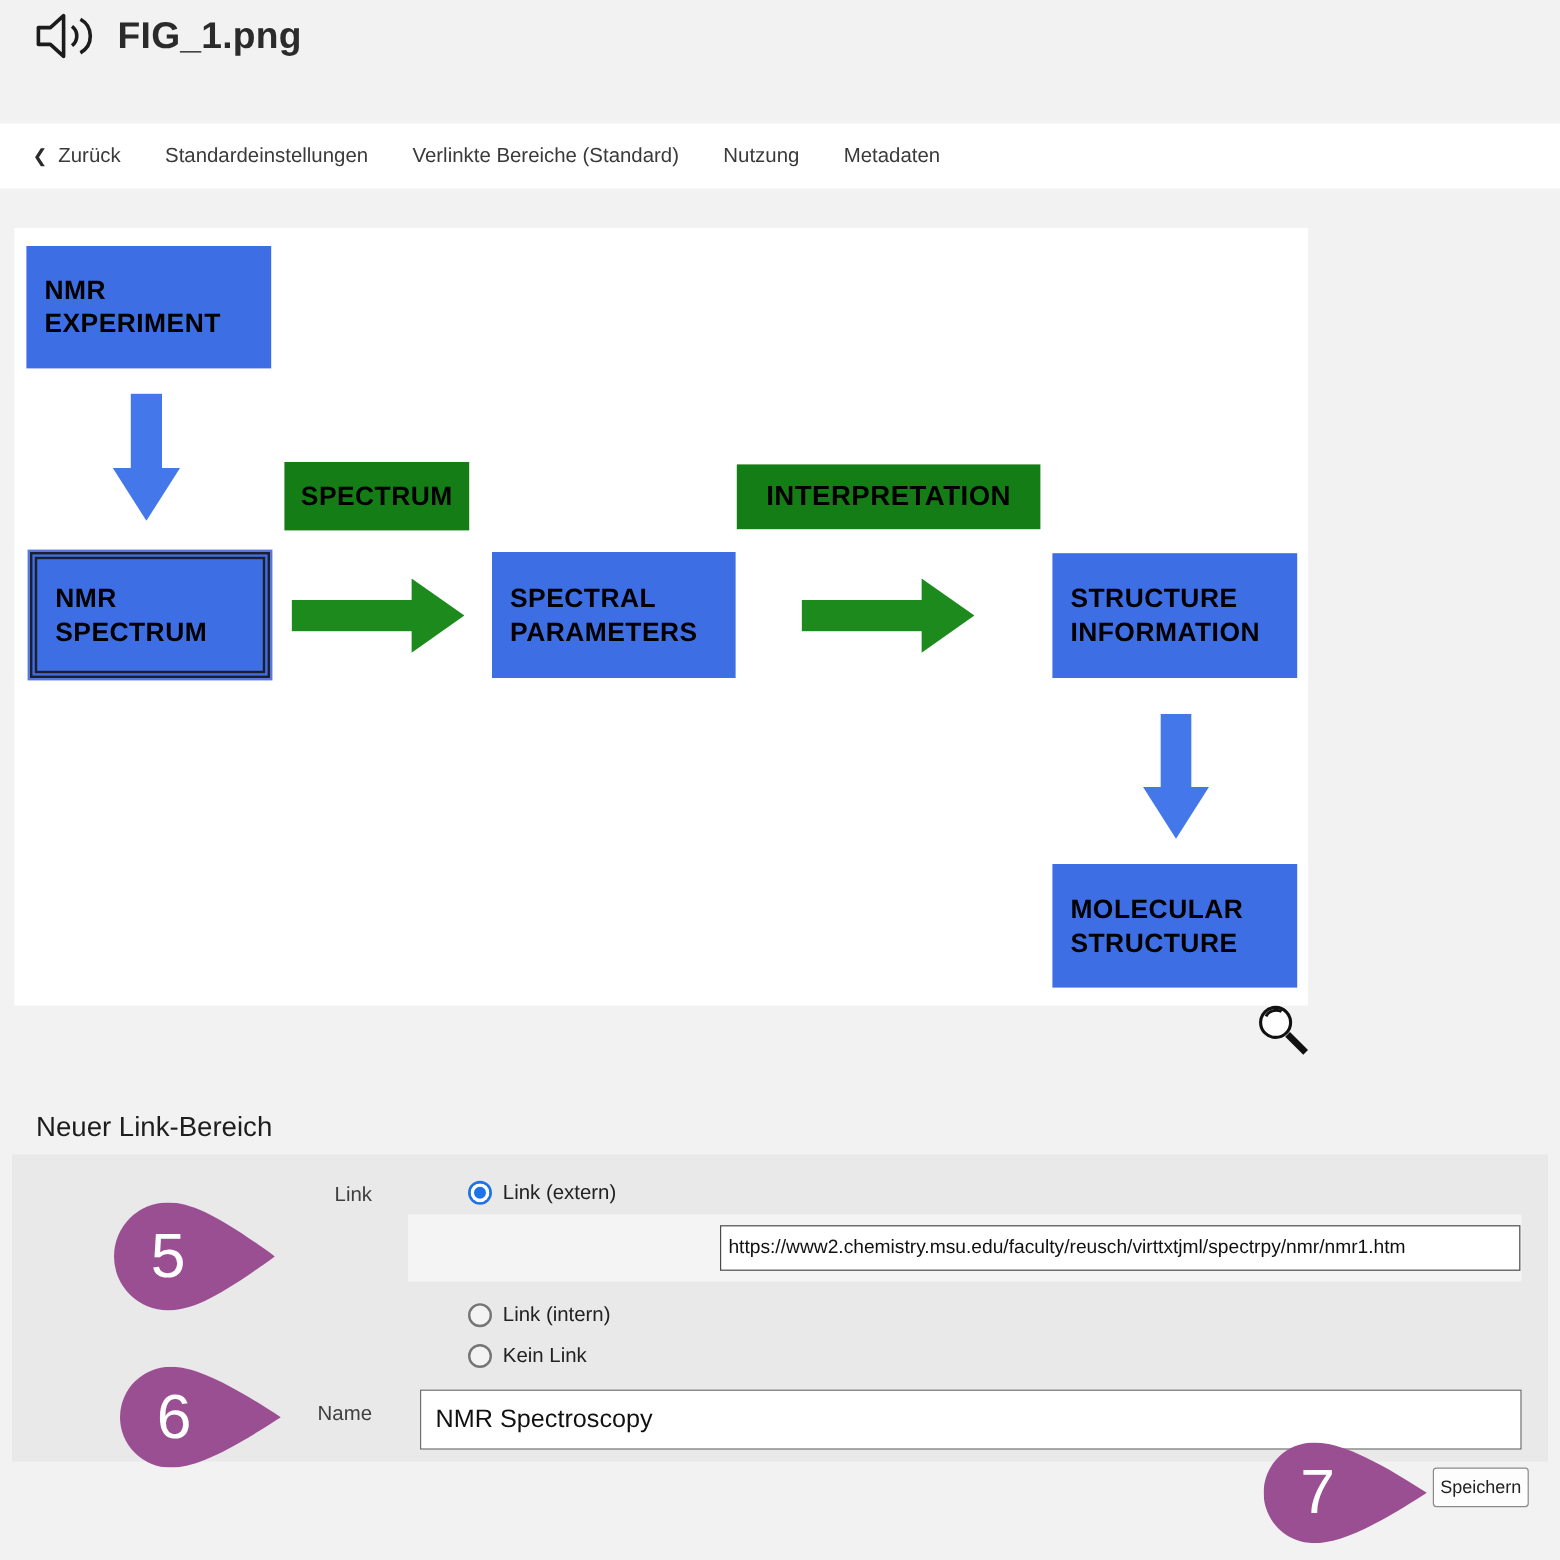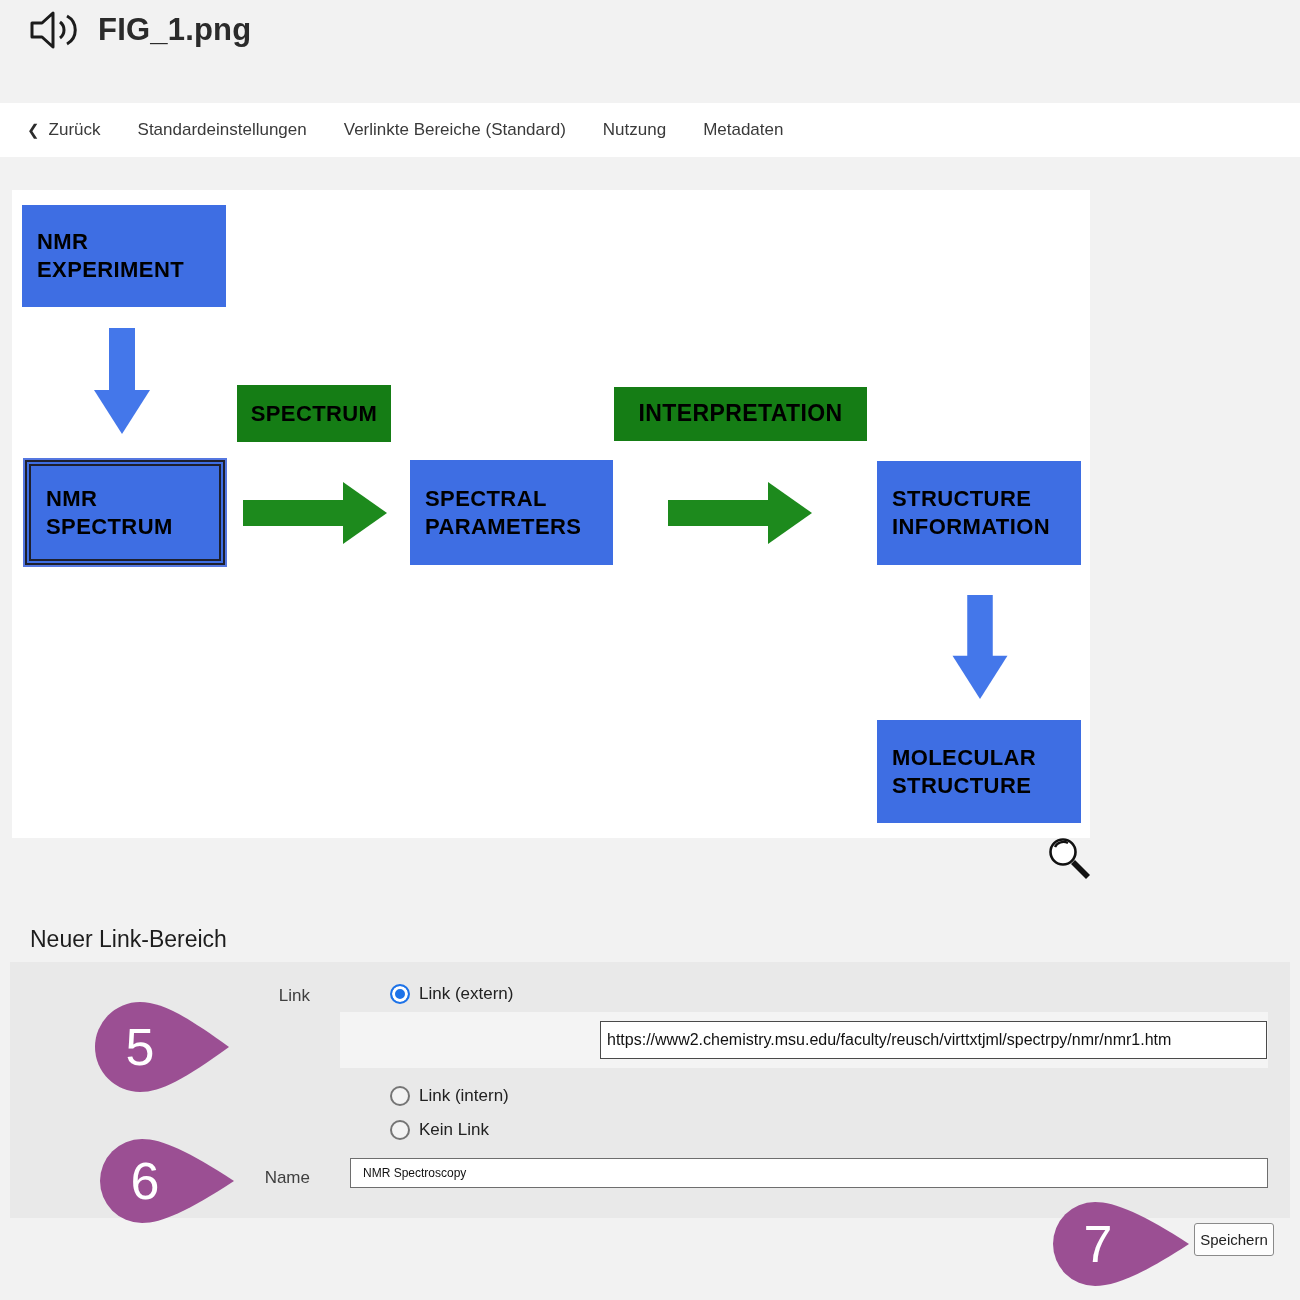--- a/index.html
+++ b/index.html
@@ -64,22 +64,22 @@
     box-shadow: inset 0 0 0 3px #ffffff;
   }
 
   .url-wrap { position:absolute; left:340px; top:1012px; width:928px; height:56px; background:#f4f4f4; }
   .url-input {
     position:absolute; left:260px; top:9px; width:667px; height:38px;
     background:#ffffff; border:1px solid #4a4a4a; font-size:16px; color:#111;
     padding:0 6px; font-family:"Liberation Sans","DejaVu Sans",sans-serif;
   }
   .name-input {
-    position:absolute; left:350px; top:1158px; width:918px; height:30px;
-    background:#ffffff; border:1px solid #6e6e6e; font-size:12px; color:#111;
+    position:absolute; left:350px; top:1158px; width:918px; height:50px;
+    background:#ffffff; border:1px solid #6e6e6e; font-size:21px; color:#111;
     padding:0 12px; font-family:"Liberation Sans","DejaVu Sans",sans-serif;
   }
 
   .save-btn {
     position:absolute; left:1194px; top:1223px; width:80px; height:33px;
     background:#fdfdfd; border:1px solid #8a8a8a; border-radius:3px;
     font-size:15px; color:#222; cursor:pointer;
     font-family:"Liberation Sans","DejaVu Sans",sans-serif;
   }
 

